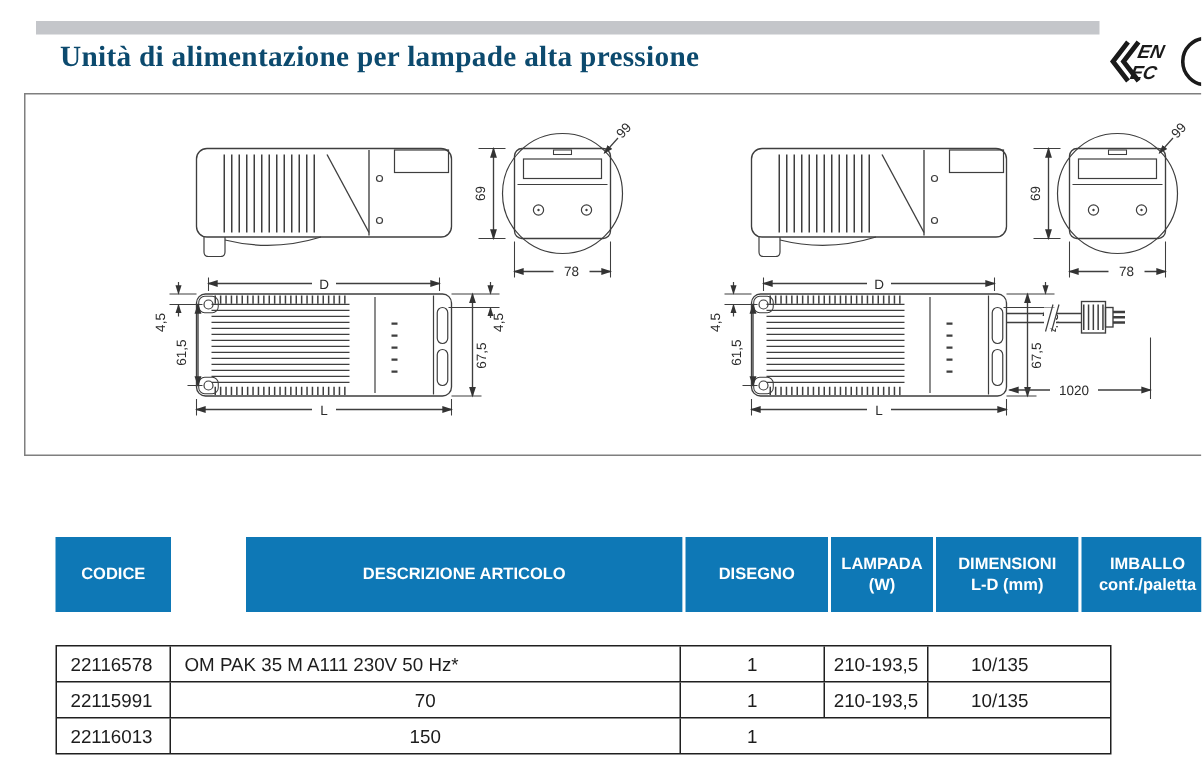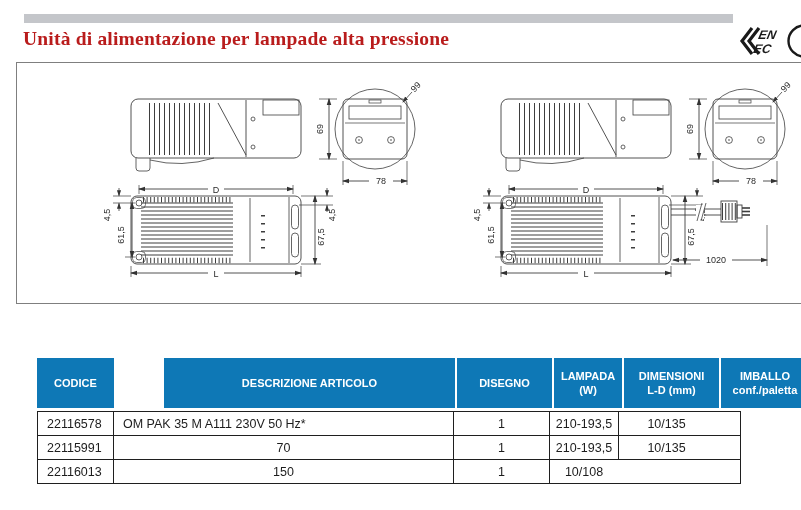--- a/index.html
+++ b/index.html
@@ -1,39 +1,39 @@
 <!DOCTYPE html>
 <html><head>
 <meta charset="utf-8">
 <style>
   html,body { margin:0; padding:0; background:#fff; }
   .page { position:relative; width:801px; height:510px; background:#ffffff;
           font-family:"Liberation Sans", sans-serif; overflow:hidden; }
 
   .topbar { position:absolute; left:24px; top:14px; width:709px; height:9px; background:#c4c6ca; }
 
-  .title { position:absolute; left:23px; top:28px; margin:0;
+  .title { position:absolute; left:40px; top:28px; margin:0;
            font-family:"Liberation Serif", serif; font-weight:bold; font-size:19.5px;
-           color:#b91c1c; letter-spacing:0.2px; white-space:nowrap; }
+           color:#0c4a6e; letter-spacing:0.2px; white-space:nowrap; }
 
   .enec   { position:absolute; left:736px; top:24px; }
   .brandcut { position:absolute; left:786px; top:21px; }
 
   .diagram-box { position:absolute; left:16px; top:62px; width:784px; height:240px;
                  border:1px solid #7f7f7f; border-right:none; background:#fff; }
   .diagram-box svg { display:block; }
   .dim { fill:#2b2b2b; stroke:none; font:9px "Liberation Sans", sans-serif; }
 
   .product-table { position:absolute; left:25px; top:358px; width:704px;padding-left:12px; }
   .thead { display:grid; grid-template-columns:77px 341px 97px 70px 97px 90px; height:50px; }
   .th { display:flex; flex-direction:column; align-items:center; justify-content:center;
         color:#fff; font-size:11px; font-weight:bold; line-height:1.3; text-align:center;
         box-sizing:border-box; }
   .th + .th { border-left:2px solid #fff; }
-  .tbody { margin-top:3px; border:1.5px solid #1f1f1f; }
+  .tbody { margin-top:22px; border:1.5px solid #1f1f1f; }
   .tr { display:grid; grid-template-columns:75px 340px 96px 69px 96px 1fr; height:23px; }
   .tr + .tr { border-top:1px solid #1f1f1f; }
   .td { display:flex; align-items:center; justify-content:center;
         font-size:12.5px; color:#1d1d1d; box-sizing:border-box; white-space:nowrap; }
   .td + .td { border-left:1px solid #1f1f1f; }
   .td.left { justify-content:flex-start; padding-left:9px; }
 
   .footnote { position:absolute; left:25px; top:490px; font-size:12.5px; color:#1d1d1d; }
 </style>
 </head>
@@ -229,19 +229,18 @@
         <div class="td left">22115991</div>
         <div class="td">70</div>
         <div class="td">1</div>
         <div class="td">210-193,5</div>
         <div class="td">10/135</div>
       </div>
       <div class="tr">
         <div class="td left">22116013</div>
         <div class="td">150</div>
         <div class="td">1</div>
-        <div class="td">10/108</div>
       </div>
     </div>
   </div>
 
 
 </div>
 
 </body></html>

